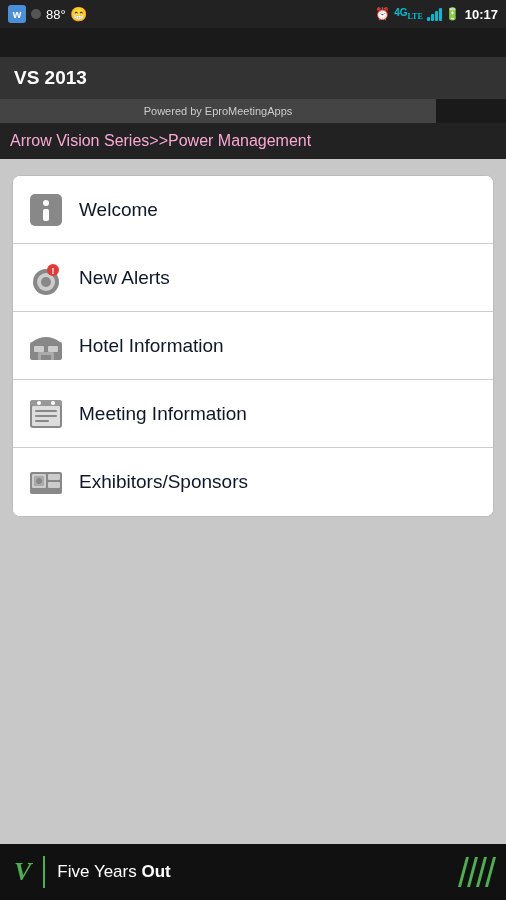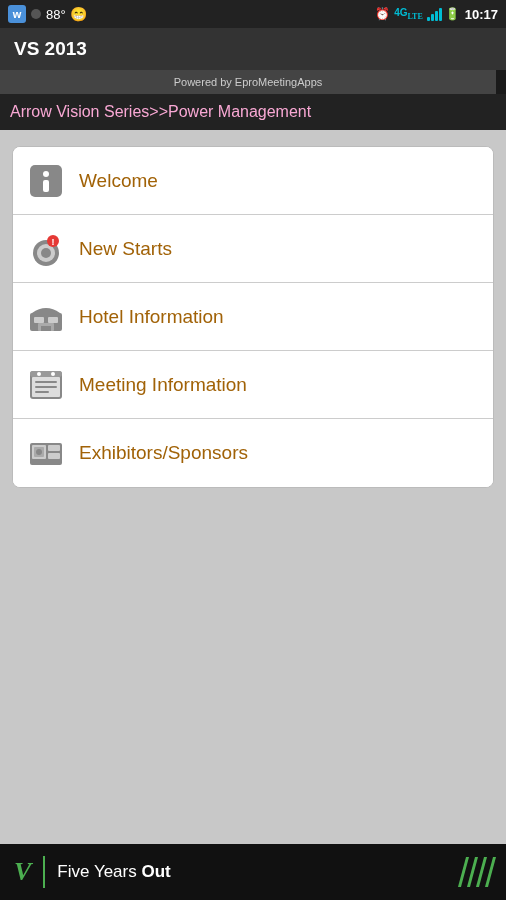--- a/index.html
+++ b/index.html
@@ -78,30 +78,31 @@
     }
 
     
     #app-title-bar {
       width: 506px;
       height: 42px;
       background: #333;
       display: flex;
       align-items: center;
       padding: 0 14px;
+      margin-top: 29px;
     }
     #app-title-bar span {
       color: #fff;
       font-size: 19px;
       font-weight: bold;
     }
 
     
     #powered-by-bar {
-      width: 496px;
+      width: 436px;
       height: 24px;
       background: #444;
       display: flex;
       align-items: center;
       justify-content: center;
     }
     #powered-by-bar span {
       color: #ccc;
       font-size: 11px;
     }
@@ -167,21 +168,21 @@
       align-items: center;
       justify-content: center;
     }
 
     .menu-icon svg {
       width: 36px;
       height: 36px;
     }
 
     .menu-label {
-      color: #a16207;
+      color: #0f172a;
       font-size: 19px;
       font-weight: normal;
     }
 
     
     #spacer {
       width: 506px;
       background: #c8c8c8;
       flex: 1;
       min-height: 300px;
@@ -285,21 +286,21 @@
     <div class="menu-item">
       <div class="menu-icon">
         <svg viewBox="0 0 36 36" xmlns="http://www.w3.org/2000/svg">
           <circle cx="18" cy="22" r="13" fill="#888"></circle>
           <circle cx="18" cy="22" r="9" fill="#ccc"></circle>
           <circle cx="18" cy="22" r="5" fill="#888"></circle>
           <circle cx="25" cy="10" r="6" fill="#e53935"></circle>
           <text x="25" y="14" text-anchor="middle" fill="#fff" font-size="9" font-weight="bold">!</text>
         </svg>
       </div>
-      <span class="menu-label">New Starts</span>
+      <span class="menu-label">New Alerts</span>
     </div>
 
     <div class="menu-item">
       <div class="menu-icon">
         <svg viewBox="0 0 36 36" xmlns="http://www.w3.org/2000/svg">
           <rect x="2" y="14" width="32" height="18" rx="2" fill="#888"></rect>
           <rect x="6" y="18" width="10" height="6" rx="1" fill="#ccc"></rect>
           <rect x="20" y="18" width="10" height="6" rx="1" fill="#ccc"></rect>
           <rect x="10" y="24" width="16" height="8" rx="1" fill="#aaa"></rect>
           <path d="M4 14 Q18 4 32 14" fill="#888"></path>

